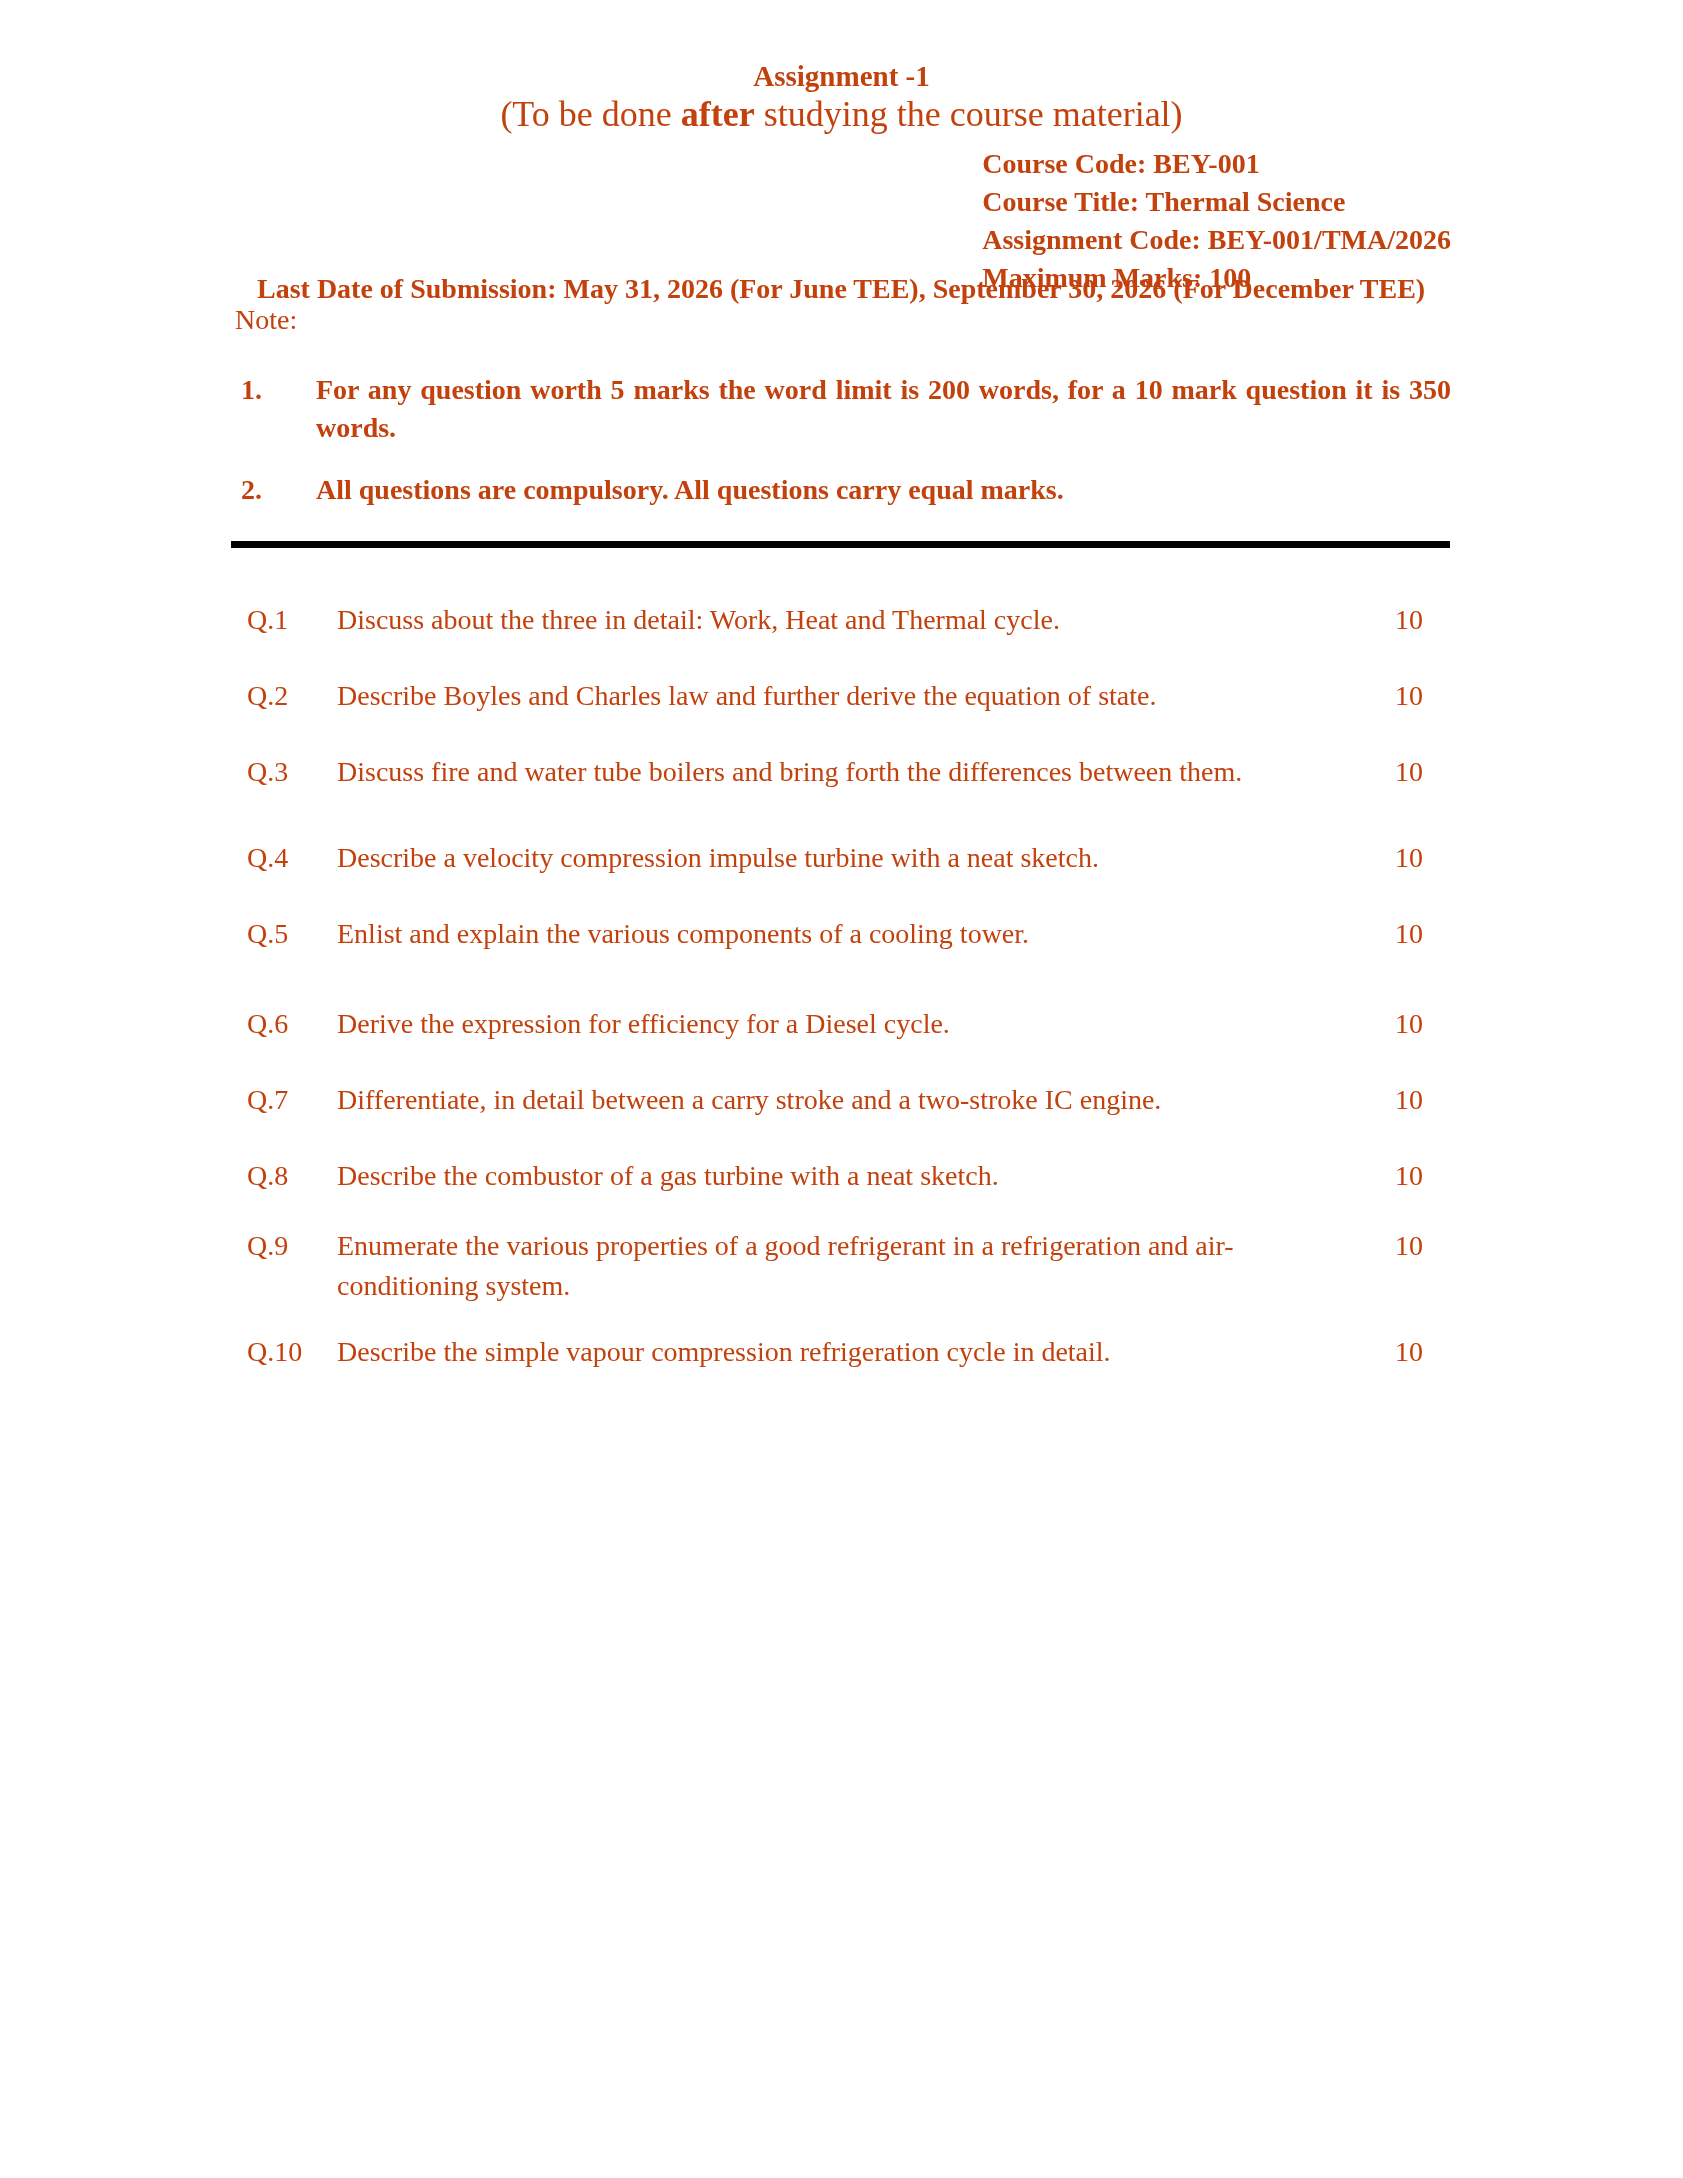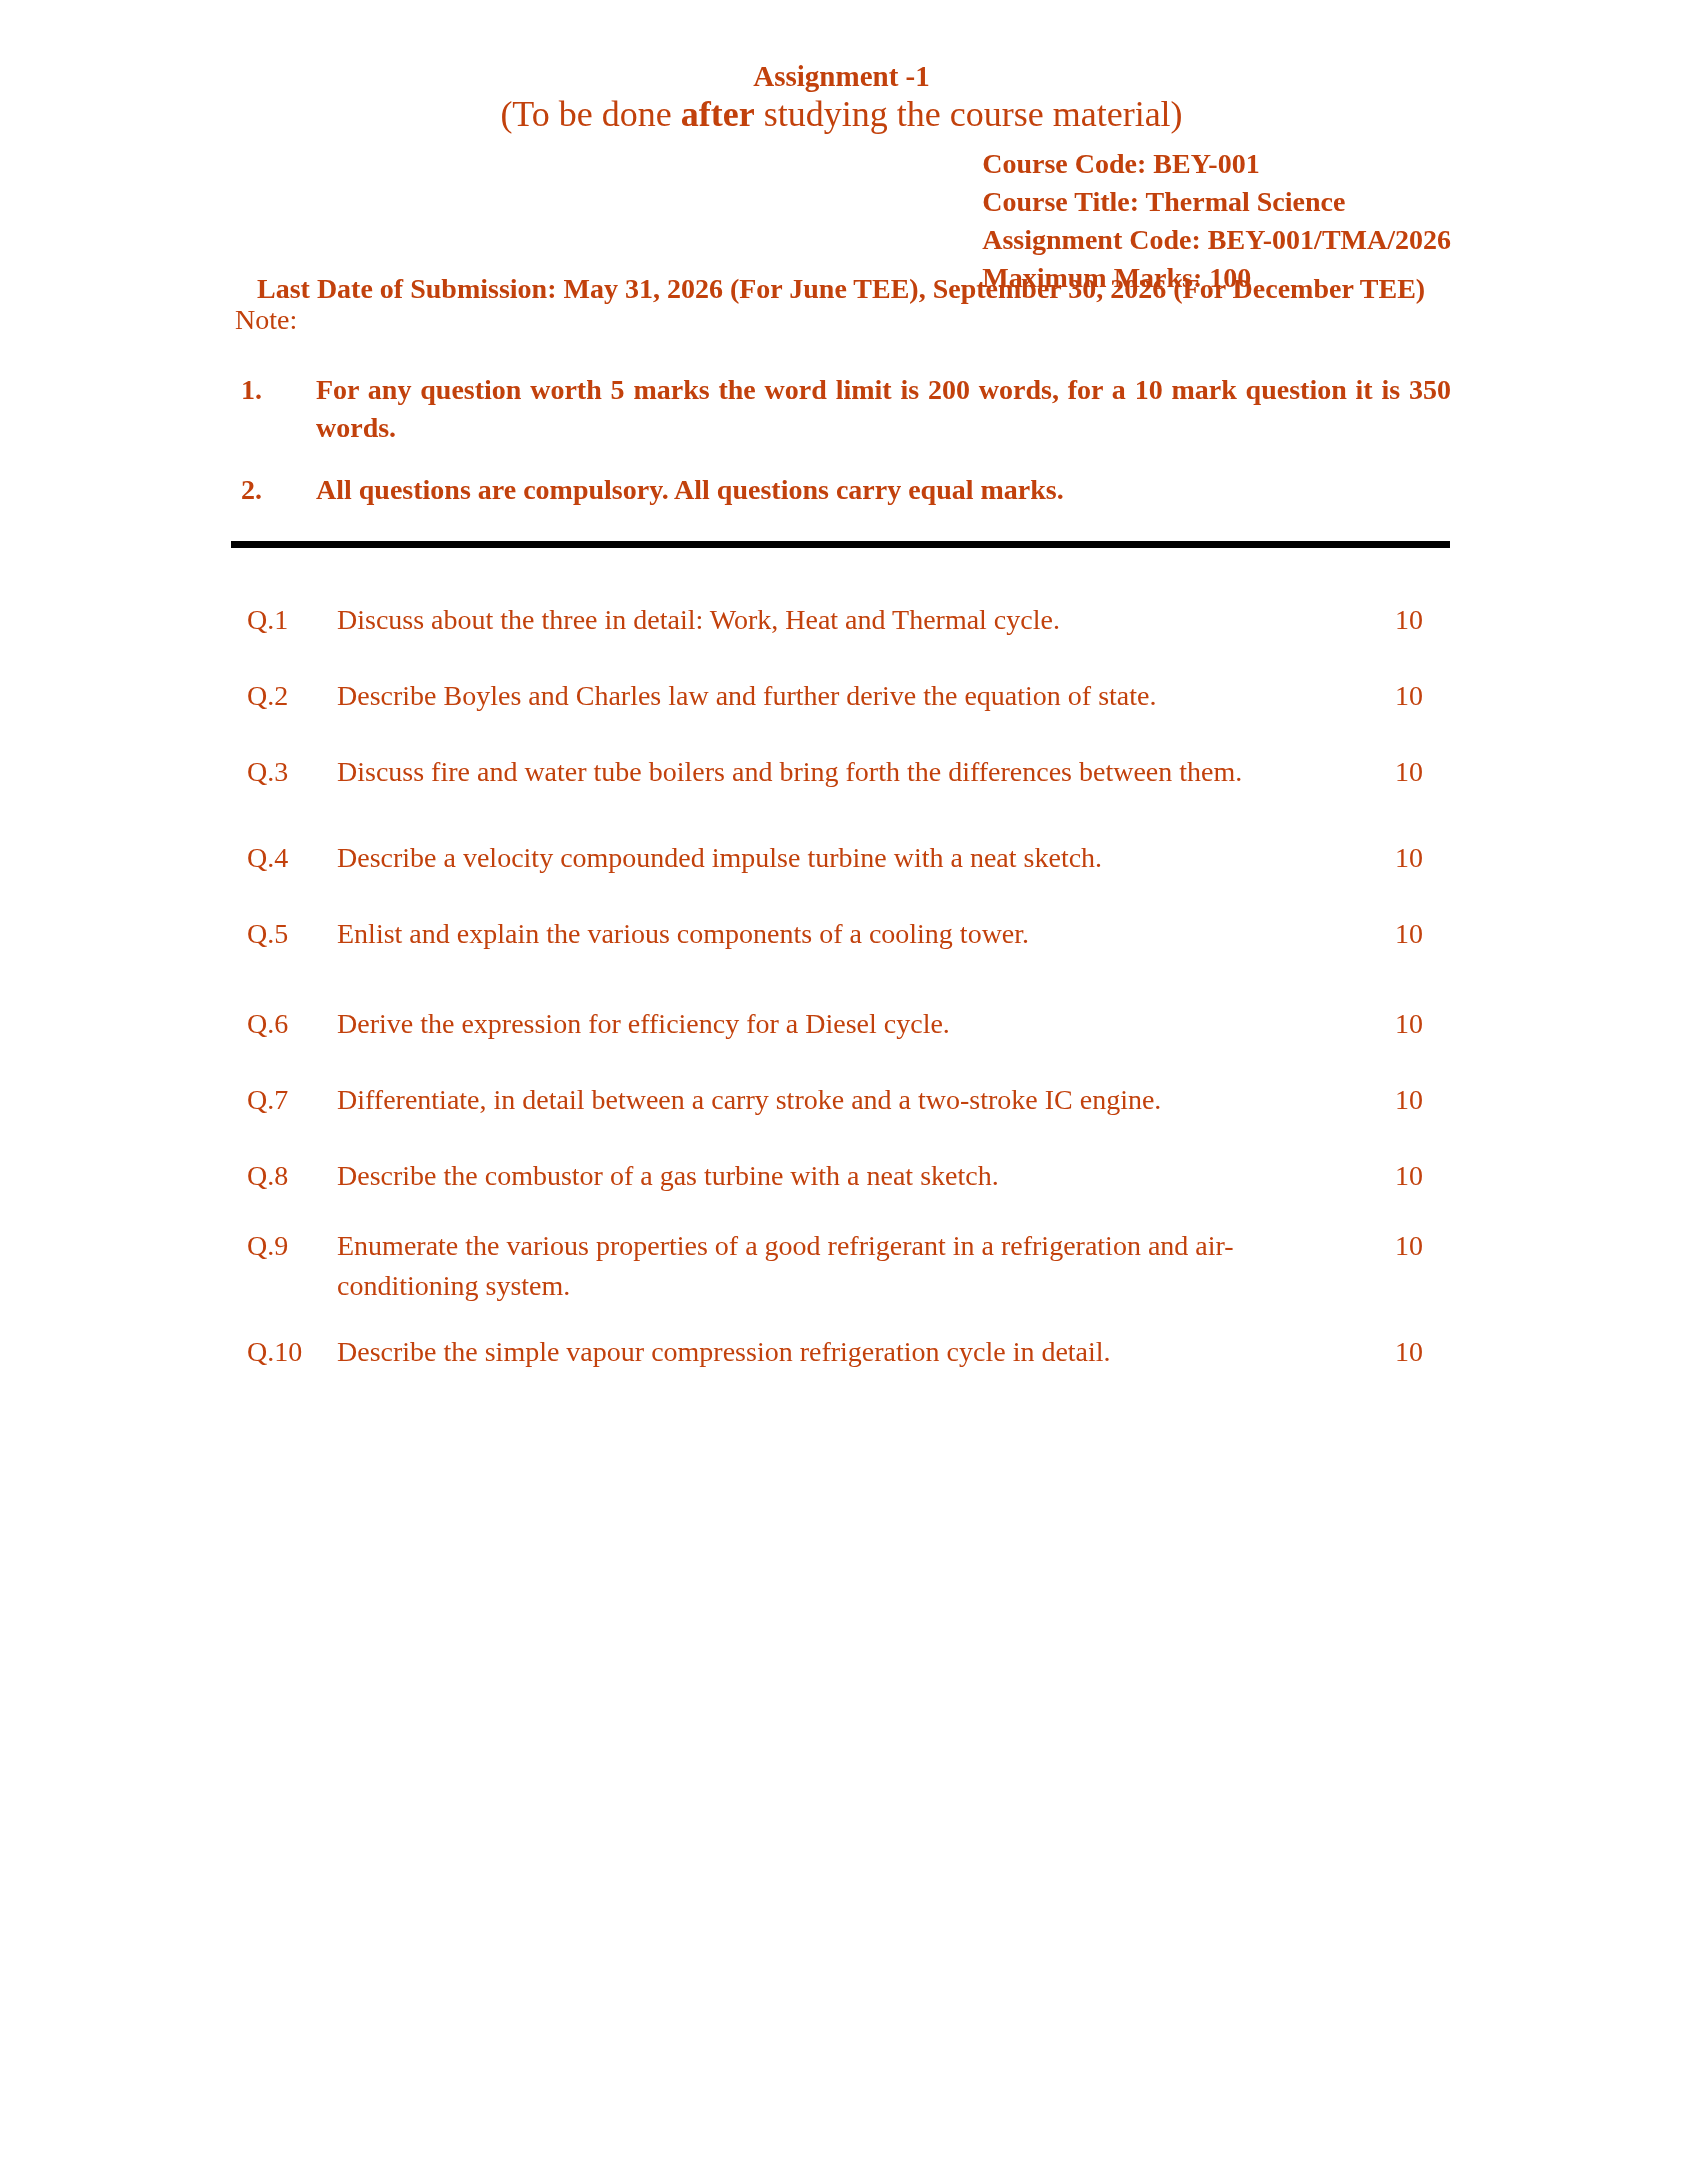--- a/index.html
+++ b/index.html
@@ -161,21 +161,21 @@
       <span class="q-text">Describe Boyles and Charles law and further derive the equation of state.</span>
       <span class="q-marks">10</span>
     </div>
     <div class="q-row">
       <span class="q-num">Q.3</span>
       <span class="q-text">Discuss fire and water tube boilers and bring forth the differences between them.</span>
       <span class="q-marks">10</span>
     </div>
     <div class="q-row">
       <span class="q-num">Q.4</span>
-      <span class="q-text">Describe a velocity compounded impulse turbine with a neat sketch.</span>
+      <span class="q-text">Describe a velocity compression impulse turbine with a neat sketch.</span>
       <span class="q-marks">10</span>
     </div>
     <div class="q-row">
       <span class="q-num">Q.5</span>
       <span class="q-text">Enlist and explain the various components of a cooling tower.</span>
       <span class="q-marks">10</span>
     </div>
     <div class="q-row">
       <span class="q-num">Q.6</span>
       <span class="q-text">Derive the expression for efficiency for a Diesel cycle.</span>

